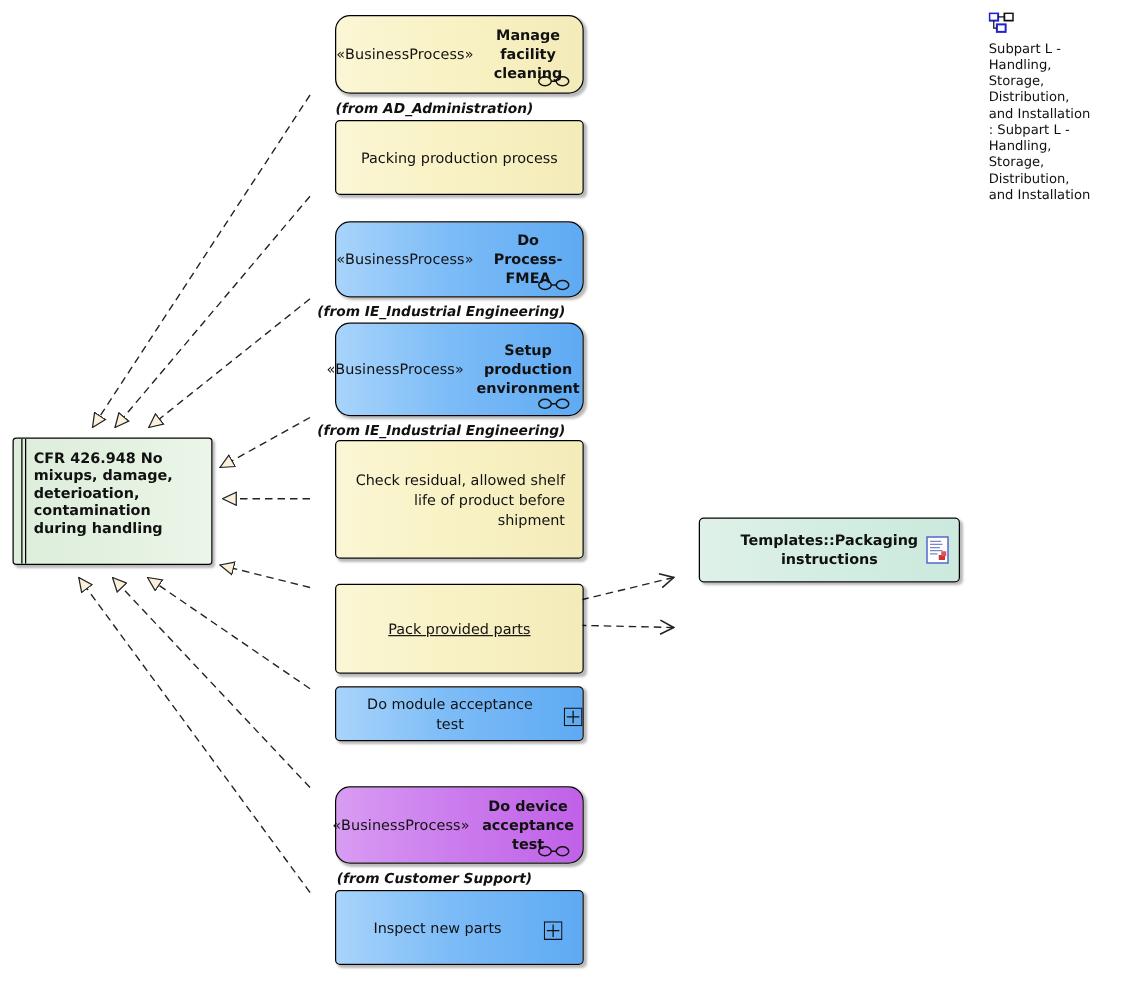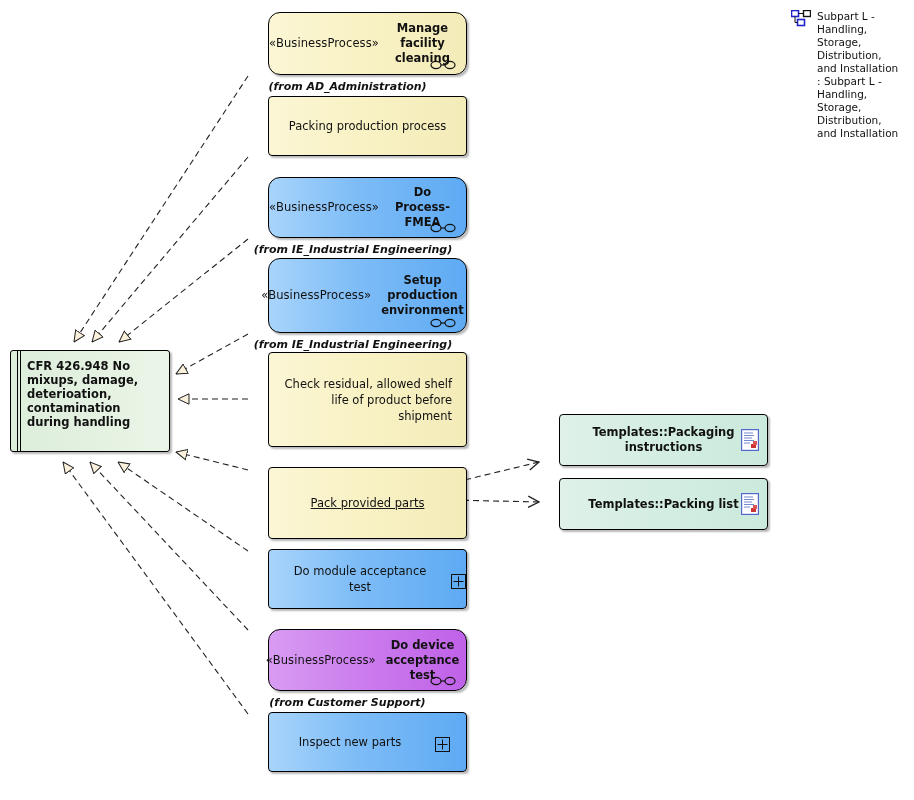--- a/index.html
+++ b/index.html
@@ -177,21 +177,21 @@
       <path d="M248,470 L176,452" marker-end="url(#hollowTri)"></path>
       <path d="M248,551 L118,462" marker-end="url(#hollowTri)"></path>
       <path d="M248,630 L90,462" marker-end="url(#hollowTri)"></path>
       <path d="M248,714 L63,462" marker-end="url(#hollowTri)"></path>
 
       <path d="M539,462 L452,483" marker-start="url(#openArrow)"></path>
       <path d="M539,502 L452,500" marker-start="url(#openArrow)"></path>
     </g>
   </svg>
 
-  <div class="diagram-header" style="left:791px; top:10px;">
+  <div class="diagram-header" style="left:791px; top:10px;flex-direction:column;">
     <span class="tree-icon">
       <svg viewBox="0 0 20 17" width="20" height="17">
         <rect x="0.5" y="0.5" width="7" height="6" fill="#ffffff" stroke="#2222cc" stroke-width="1.6"></rect>
         <rect x="12.5" y="0.5" width="7" height="6" fill="#ffffff" stroke="#111111" stroke-width="1.4"></rect>
         <rect x="6.5" y="9.5" width="7" height="6" fill="#ffffff" stroke="#2222cc" stroke-width="1.6"></rect>
         <path d="M4 6.5 L4 12.5 L6.5 12.5 M7.5 3.5 L12.5 3.5" stroke="#111" stroke-width="1" fill="none"></path>
       </svg>
     </span>
     <span class="hdr-text">Subpart L - Handling, Storage, Distribution, and Installation : Subpart L - Handling, Storage, Distribution, and Installation</span>
   </div>
@@ -246,21 +246,21 @@
   <div class="from-label" style="left:248px; top:338px; width:210px;">(from IE_Industrial Engineering)</div>
 
   <div class="node squared fill-cream" style="left:248px; top:352px; width:199px; height:95px;text-align:right;">
     <span class="plain">Check residual, allowed shelf life of product before shipment</span>
   </div>
 
   <div class="node squared fill-cream" style="left:248px; top:467px; width:199px; height:72px;text-decoration:underline;">
     <span class="plain">Pack provided parts</span>
   </div>
 
-  <div class="node squared fill-blue" style="left:248px; top:549px; width:199px; height:60px;">
+  <div class="node squared fill-blue" style="left:248px; top:549px; width:199px; height:44px;">
     <span class="plain">Do module acceptance test</span>
     <span class="plus-icon">
       <svg viewBox="0 0 15 15" width="15" height="15">
         <rect x="0.5" y="0.5" width="14" height="14" fill="none" stroke="#111" stroke-width="1"></rect>
         <path d="M7.5 2.5 L7.5 12.5 M2.5 7.5 L12.5 7.5" stroke="#111" stroke-width="1"></path>
       </svg>
     </span>
   </div>
 
   <div class="node rounded fill-purple" style="left:248px; top:629px; width:199px; height:62px;">
@@ -291,25 +291,14 @@
     <span class="doc-icon">
       <svg viewBox="0 0 18 22" width="18" height="22">
         <rect x="0.5" y="0.5" width="17" height="21" fill="#ffffff" stroke="#5566cc" stroke-width="1.4"></rect>
         <path d="M3 4 L12 4 M3 6.5 L13 6.5 M3 9 L11 9 M3 11.5 L13 11.5 M3 14 L9 14" stroke="#7788cc" stroke-width="1"></path>
         <path d="M10 15 L15 15 L15 19 L10 19 Z" fill="#cc3333" stroke="none"></path>
         <path d="M12 12 L16 12 L16 16 L12 16 Z" fill="#dd5555" stroke="none"></path>
       </svg>
     </span>
   </div>
 
-  <div class="node squared fill-mint" style="left:539px; top:478px; width:209px; height:52px;">
-    <span class="title">Templates::Packing list</span>
-    <span class="doc-icon">
-      <svg viewBox="0 0 18 22" width="18" height="22">
-        <rect x="0.5" y="0.5" width="17" height="21" fill="#ffffff" stroke="#5566cc" stroke-width="1.4"></rect>
-        <path d="M3 4 L12 4 M3 6.5 L13 6.5 M3 9 L11 9 M3 11.5 L13 11.5 M3 14 L9 14" stroke="#7788cc" stroke-width="1"></path>
-        <path d="M10 15 L15 15 L15 19 L10 19 Z" fill="#cc3333" stroke="none"></path>
-        <path d="M12 12 L16 12 L16 16 L12 16 Z" fill="#dd5555" stroke="none"></path>
-      </svg>
-    </span>
-  </div>
 
 </div>
 
 </body></html>

